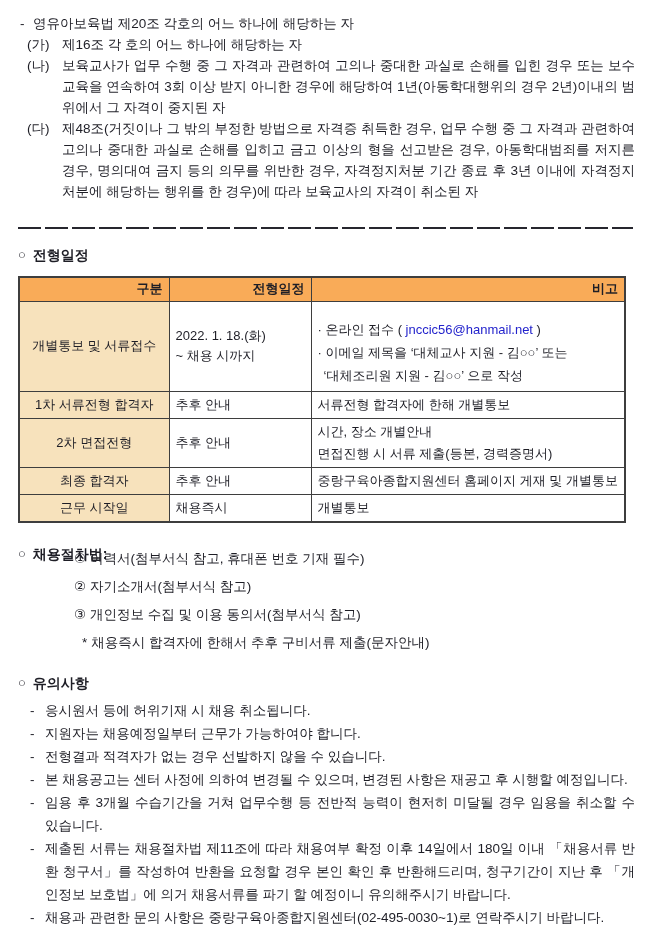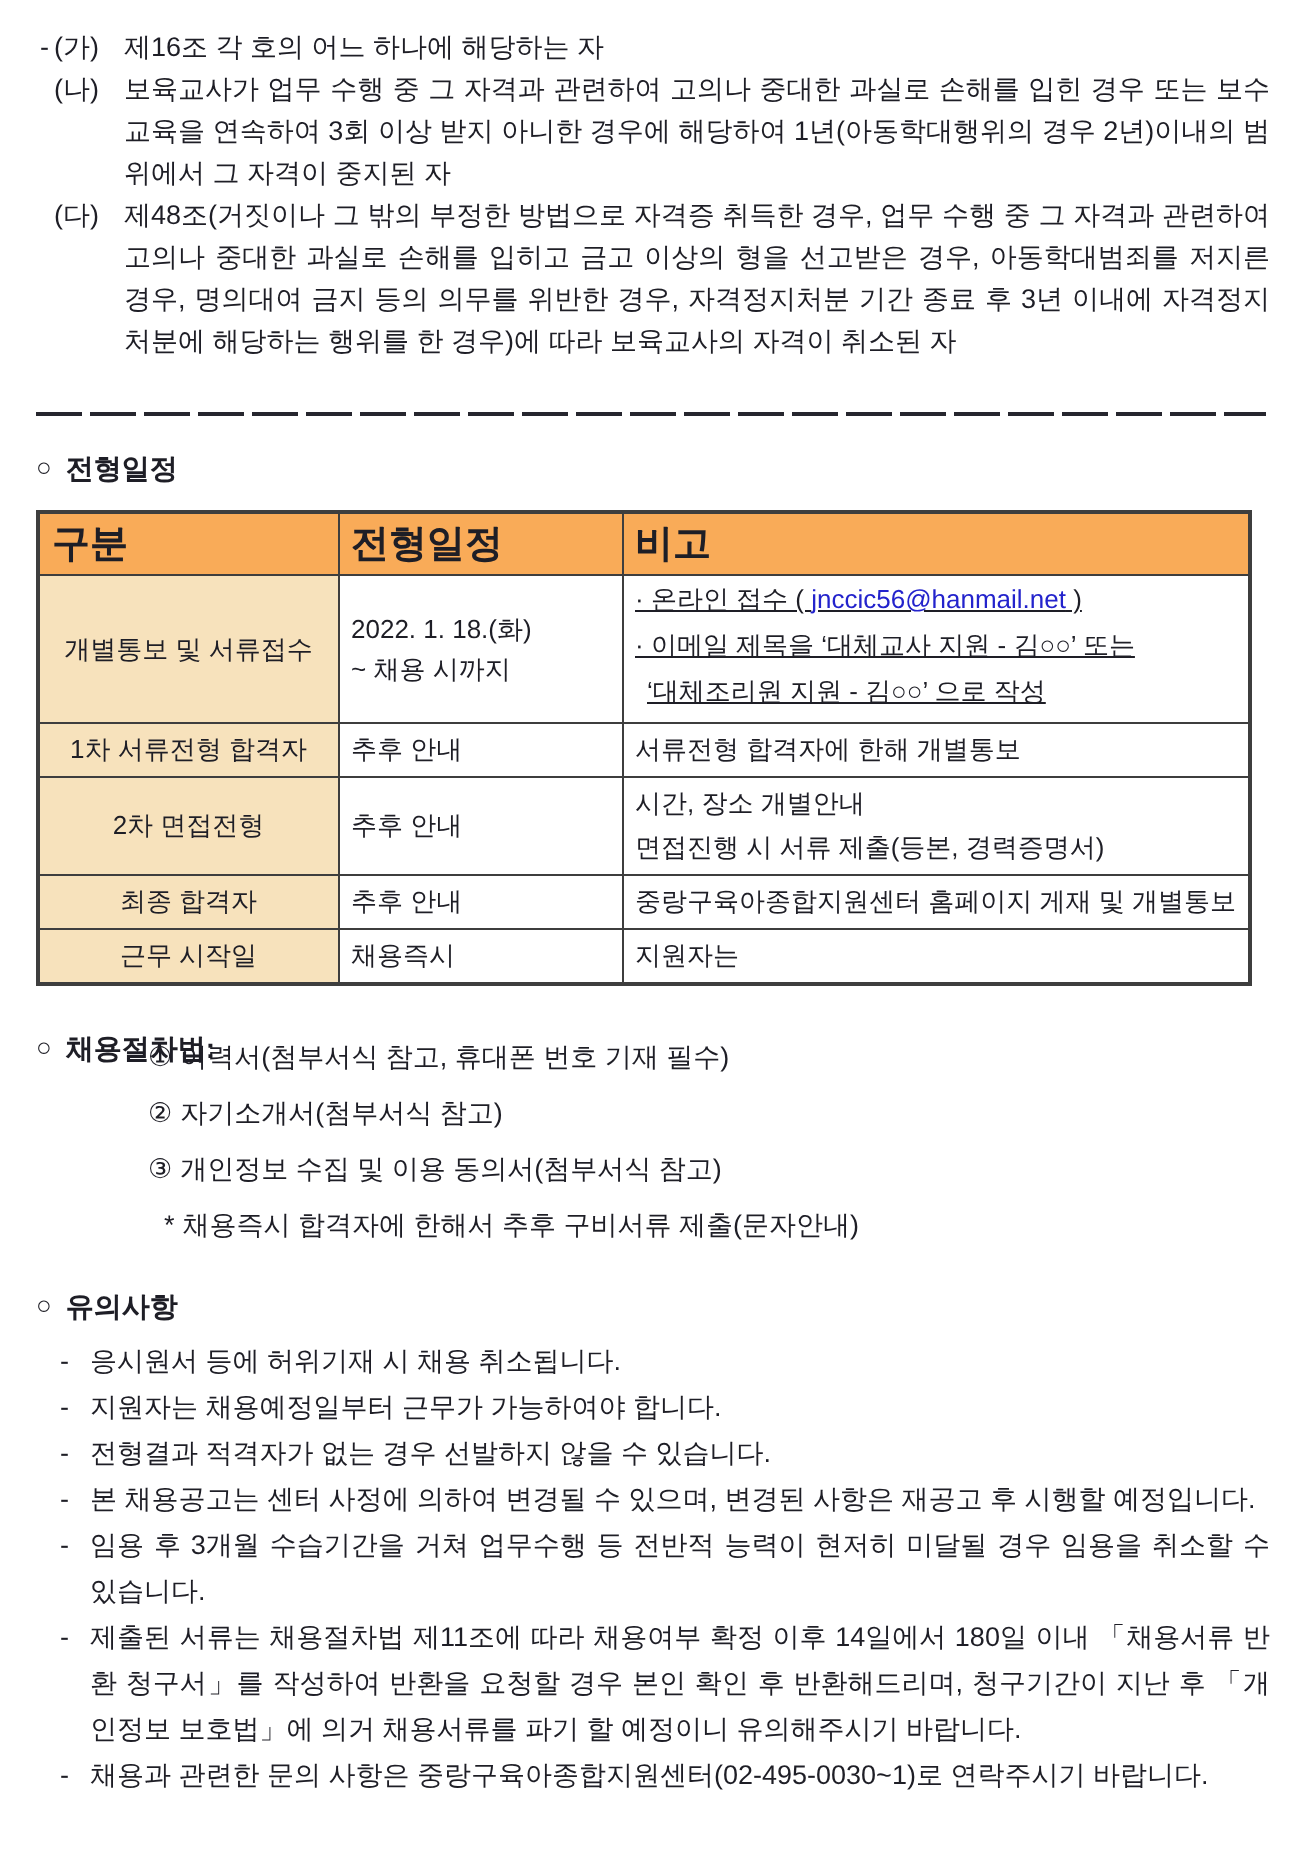--- a/index.html
+++ b/index.html
@@ -42,26 +42,26 @@
   table.sched{
     margin-top:11px;border-collapse:collapse;table-layout:fixed;
     width:606px;font-size:13px;
     border:2px solid var(--border);
   }
   table.sched th,table.sched td{
     border:1px solid var(--border);
     padding:2px 6px;vertical-align:middle;
   }
   table.sched th{
-    background:var(--header-bg);font-weight:bold;text-align:left;height:24px;font-size:19px;
+    background:var(--header-bg);font-weight:bold;text-align:right;height:24px;font-size:13px;
   }
   td.lbl{background:var(--label-bg);text-align:center;}
   td.sch{line-height:20px;}
   td.note{text-align:left;padding-left:8px;line-height:22px;}
-  tr.r-tall td.note{line-height:23px;padding-top:0;padding-bottom:4px;text-decoration:underline;}
+  tr.r-tall td.note{line-height:23px;padding-top:16px;padding-bottom:4px;}
   .note-indent{padding-left:6px;}
   a.email{color:var(--email);text-decoration:none;}
 
   
   .docs{position:relative;margin-top:22px;min-height:116px;}
   .docs-heading{position:absolute;left:0;top:1px;font-weight:bold;font-size:14px;}
   .docs-heading .circ{margin-right:7px;font-weight:normal;font-size:13px;display:inline-block;transform:translateY(-1px);}
   .docs-items{margin-left:56px;line-height:28px;}
   .doc-item .d-marker{margin-right:4px;}
   .doc-item.star{padding-left:8px;}
@@ -73,20 +73,21 @@
   .notice-item .marker{position:absolute;left:0;}
 </style>
 </head>
 <body>
 
 <div class="page">
 
   <section class="qual">
     <div class="qual-item qual-top">
       <span class="marker">-</span>
+      <span>영유아보육법 제20조 각호의 어느 하나에 해당하는 자</span>
     </div>
     <div class="qual-item qual-sub">
       <span class="marker">(가)</span>
       <span>제16조 각 호의 어느 하나에 해당하는 자</span>
     </div>
     <div class="qual-item qual-sub">
       <span class="marker">(나)</span>
       <span>보육교사가 업무 수행 중 그 자격과 관련하여 고의나 중대한 과실로 손해를 입힌 경우 또는 보수 교육을 연속하여 3회 이상 받지 아니한 경우에 해당하여 1년(아동학대행위의 경우 2년)이내의 범위에서 그 자격이 중지된 자</span>
     </div>
     <div class="qual-item qual-sub">
@@ -141,21 +142,21 @@
         </td>
       </tr>
       <tr>
         <td class="lbl">최종 합격자</td>
         <td class="sch">추후 안내</td>
         <td class="note">중랑구육아종합지원센터 홈페이지 게재 및 개별통보</td>
       </tr>
       <tr>
         <td class="lbl">근무 시작일</td>
         <td class="sch">채용즉시</td>
-        <td class="note">지원자는</td>
+        <td class="note">개별통보</td>
       </tr>
     </tbody>
   </table>
 
   <div class="docs">
     <div class="docs-heading">
       <span class="circ">○</span><span>채용절차법:</span>
     </div>
     <div class="docs-items">
       <div class="doc-item">

